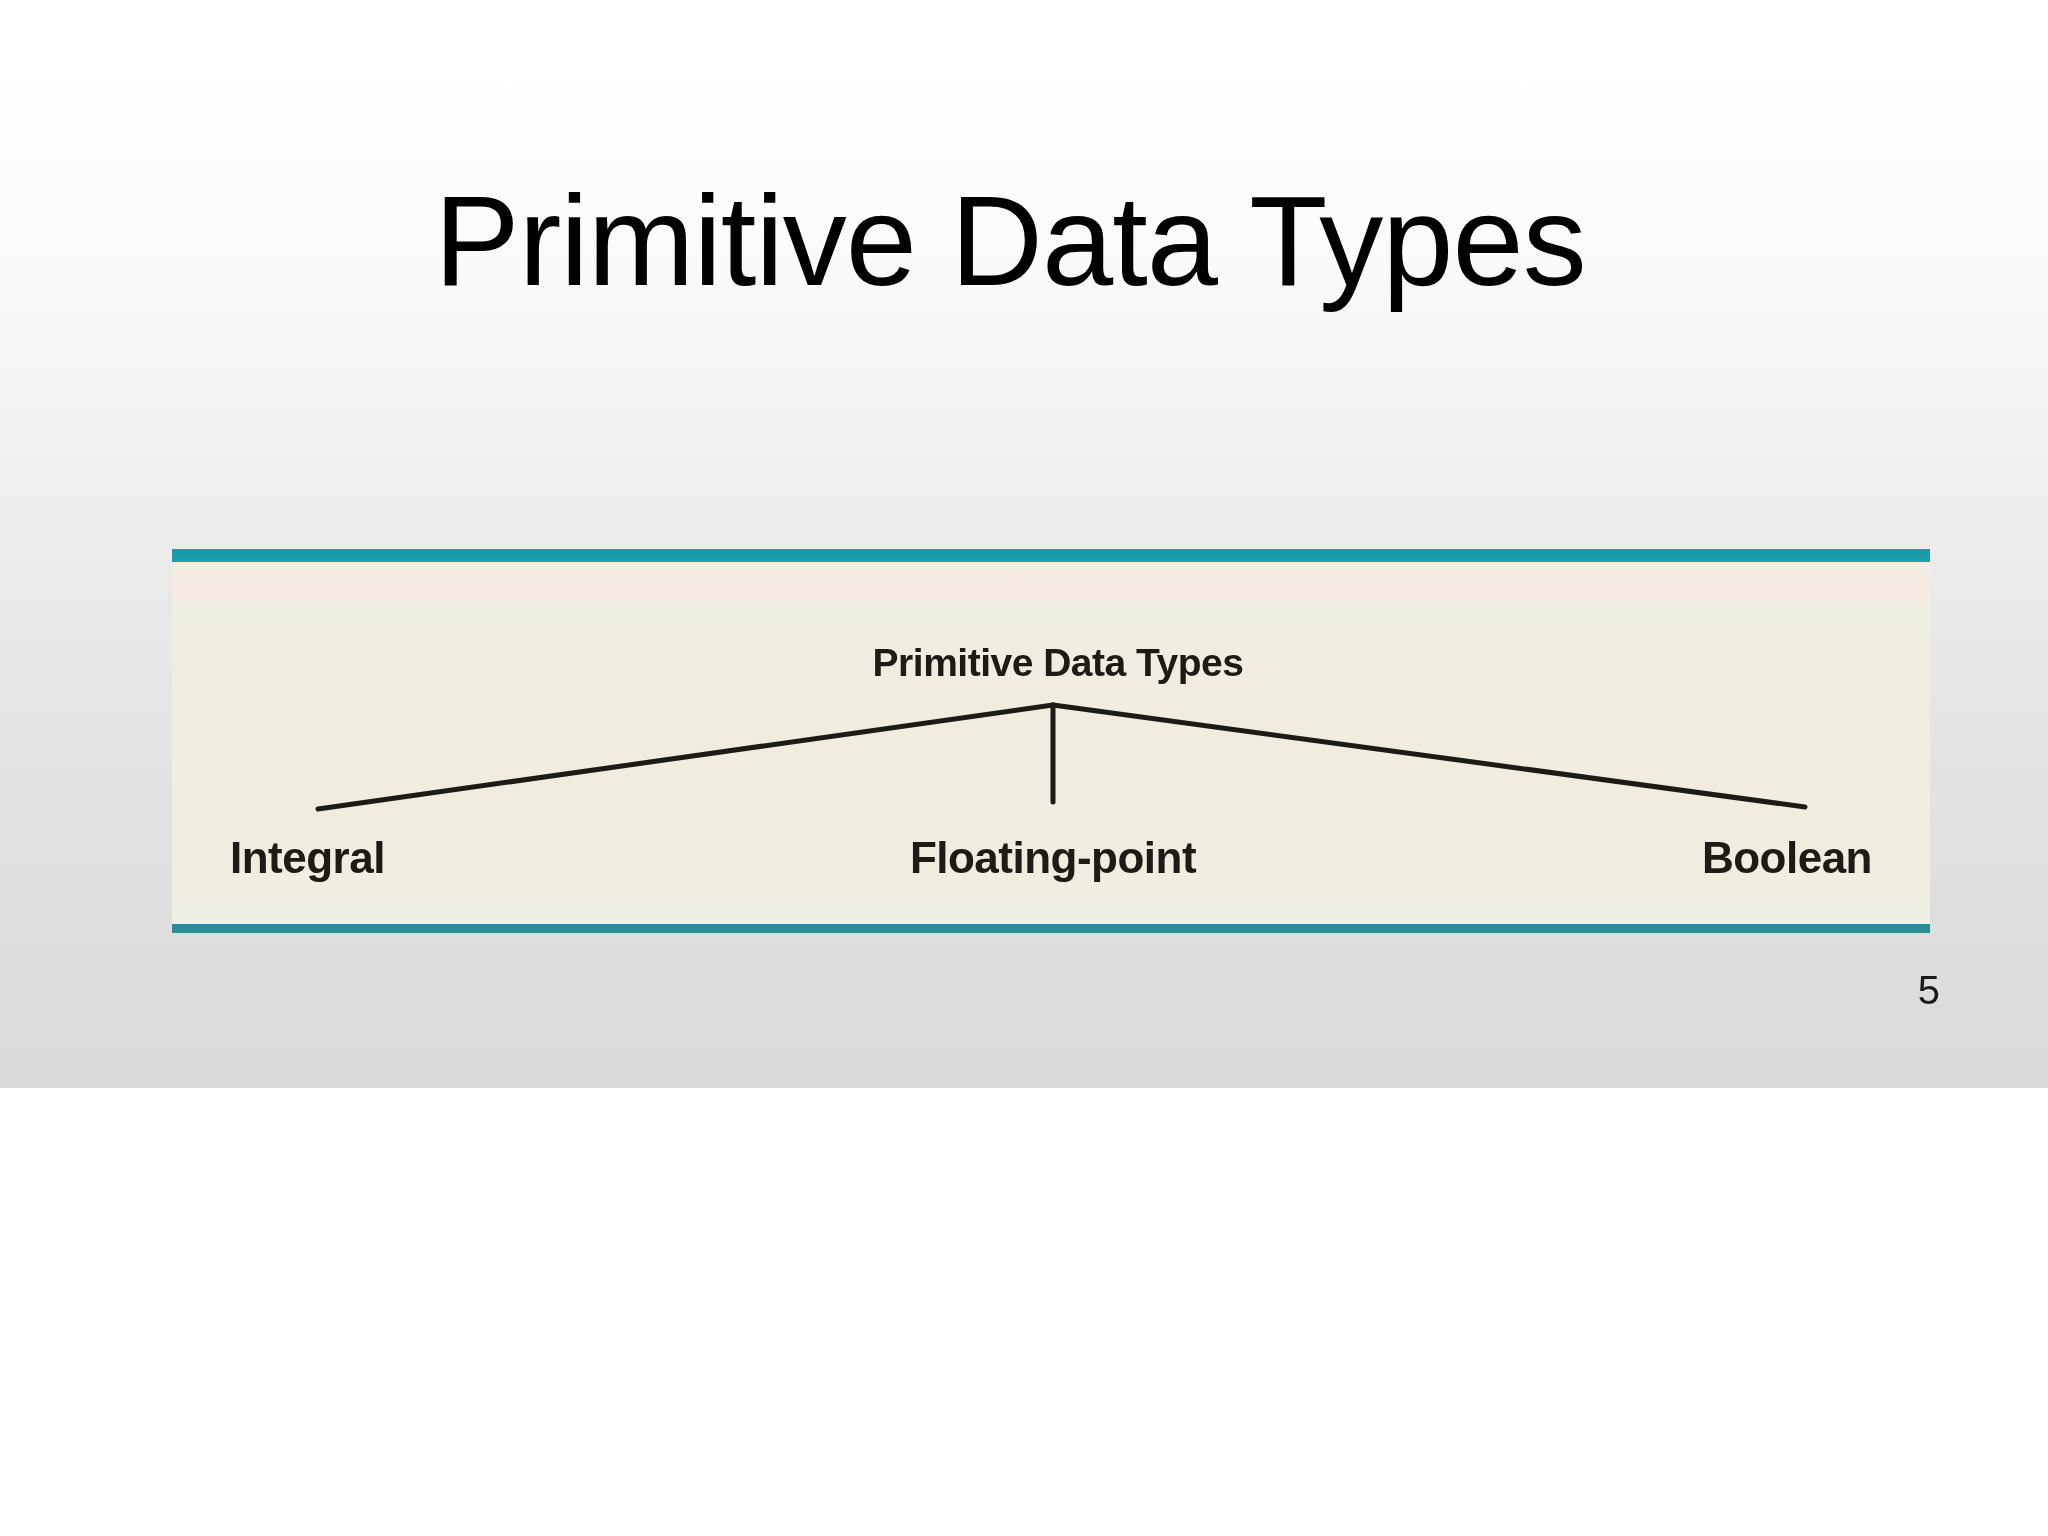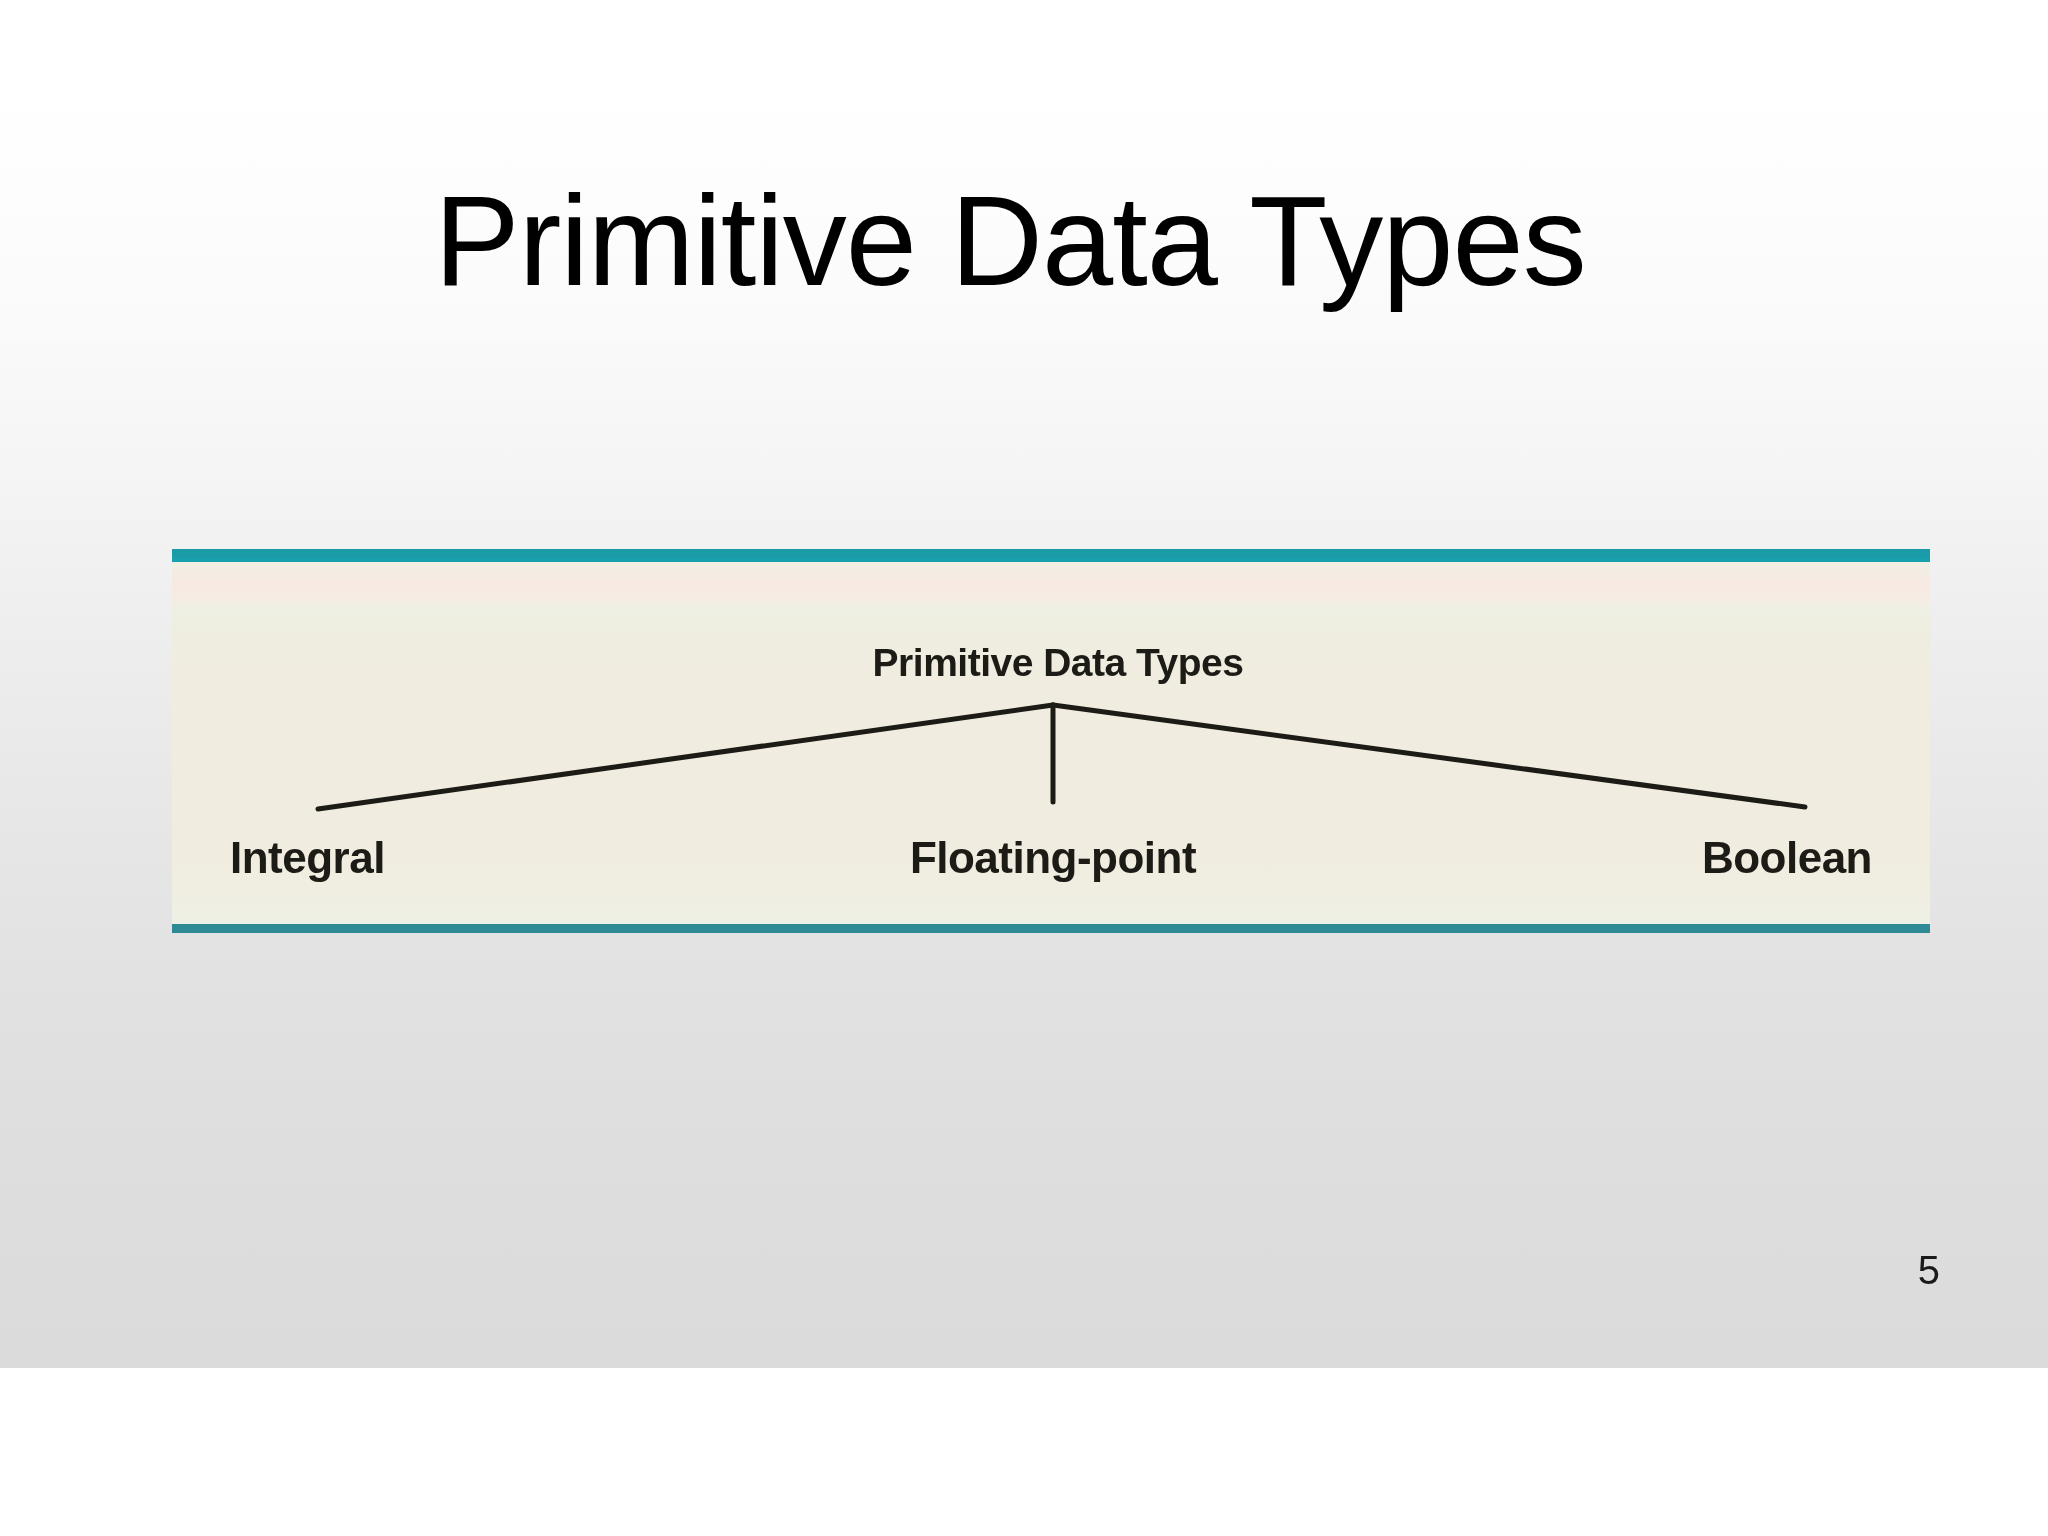--- a/index.html
+++ b/index.html
@@ -10,21 +10,21 @@
   body {
     width: 2048px;
     height: 1536px;
     overflow: hidden;
     font-family: "Liberation Sans", sans-serif;
   }
 
   #slide {
     position: relative;
     width: 2048px;
-    height: 1368px;
+    height: 1088px;
     background: linear-gradient(to bottom,
         #ffffff 0%,
         #ffffff 6%,
         #fdfdfd 14%,
         #fafafa 24%,
         #f5f5f5 34%,
         #efefef 44%,
         #eaeaea 54%,
         #e5e5e5 64%,
         #e1e1e1 74%,

